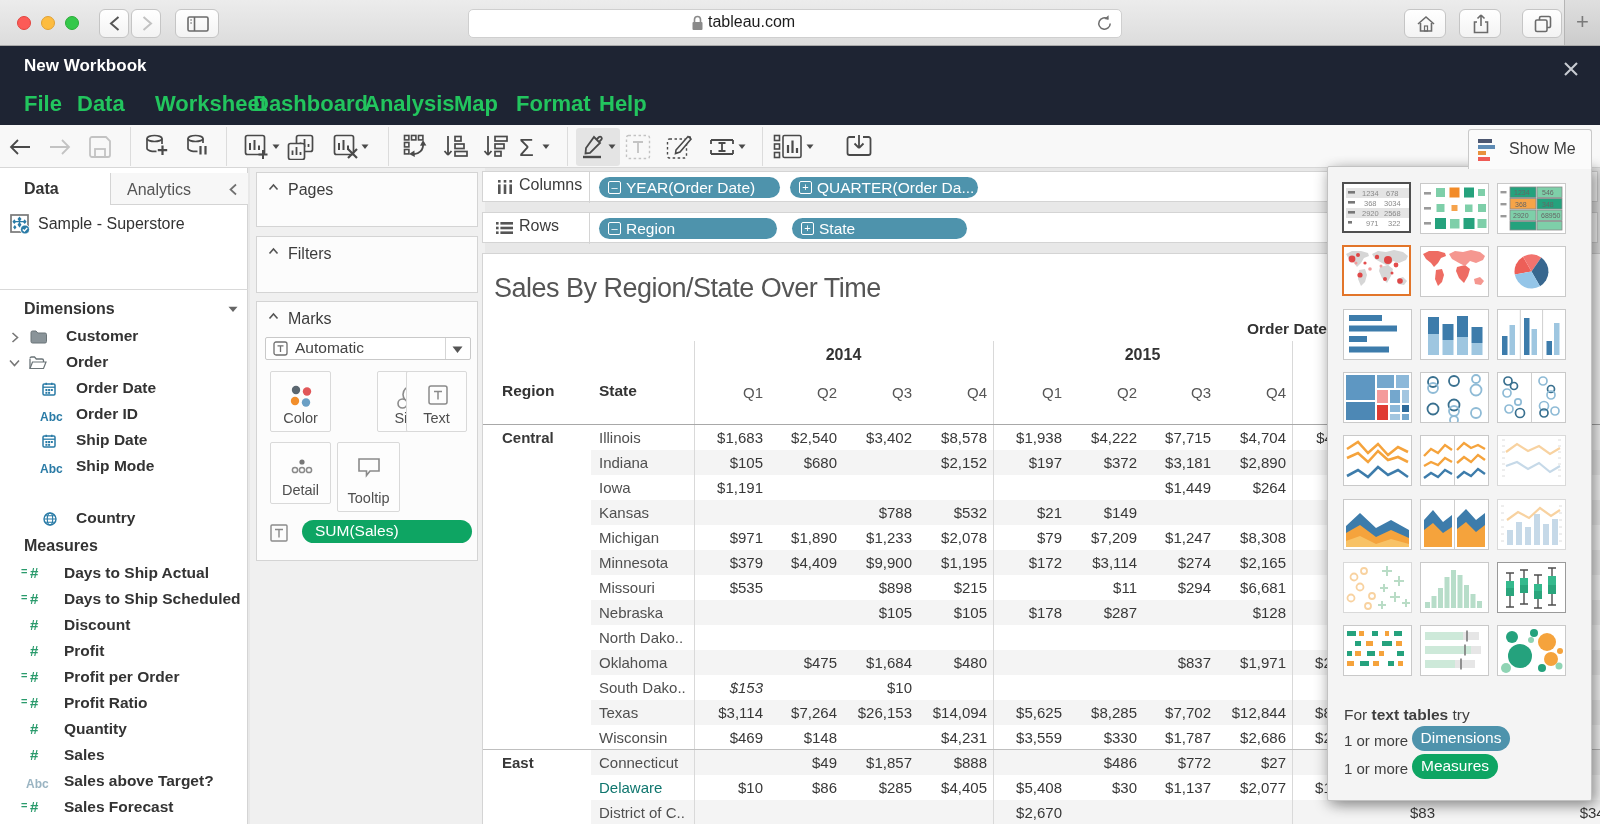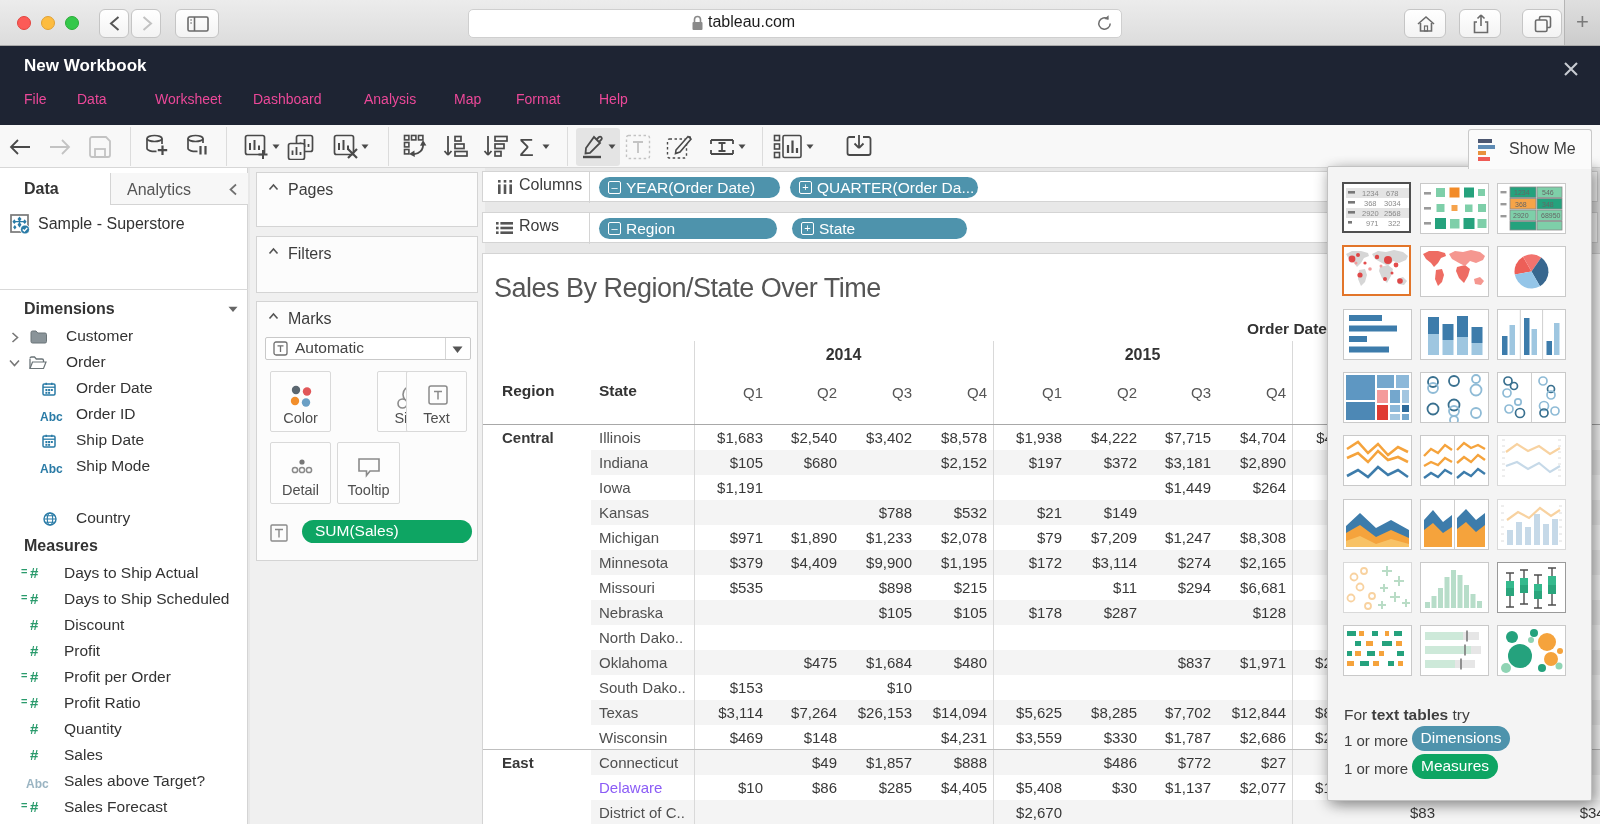--- a/index.html
+++ b/index.html
@@ -7,31 +7,31 @@
 .abs{position:absolute;}
 
 #chrome{position:absolute;left:0;top:0;width:1600px;height:46px;
  background:linear-gradient(#ececec,#dcdcdc);border-bottom:1px solid #a9a9a9;}
 .tl{position:absolute;top:16px;width:14px;height:14px;border-radius:50%;}
 .btn{position:absolute;top:9px;height:29px;background:linear-gradient(#ffffff,#f3f3f3);
  border:1px solid #c5c5c5;border-radius:6px;}
 
 #appbar{position:absolute;left:0;top:46px;width:1600px;height:79px;background:#1e2433;}
 #appbar .title{position:absolute;left:24px;top:10px;font-size:17px;font-weight:bold;color:#fff;}
-#appbar .menu{position:absolute;top:45px;font-size:14px;color:#ec4899;}
+#appbar .menu{position:absolute;top:45px;font-size:22px;color:#22c55e;font-weight:bold;}
 
 #toolbar{position:absolute;left:0;top:125px;width:1600px;height:43px;background:#f8f8f8;
  border-bottom:1px solid #d7d7d7;}
 .tsep{position:absolute;top:2px;height:39px;width:1px;background:#dcdcdc;}
 .ticon{position:absolute;top:0;height:43px;display:flex;align-items:center;justify-content:center;}
 
 #sidebar{position:absolute;left:0;top:168px;width:248px;height:656px;background:#fff;
  border-right:1px solid #d4d4d4;}
 .srow{position:absolute;left:0;width:247px;height:26px;font-size:15.5px;color:#333;}
-.srow span.lbl{position:absolute;top:3px;}
+.srow span.lbl{position:absolute;top:3px;font-weight:bold;}
 
 .card{position:absolute;background:#fcfcfc;border:1px solid #d4d4d4;}
 .cardhead{position:absolute;left:12px;top:8px;font-size:16px;color:#3c3c3c;}
 .carrow{position:absolute;left:11px;top:9px;width:11px;height:11px;}
 .mbtn{position:absolute;background:#fdfdfd;border:1px solid #d9d9d9;border-radius:2px;}
 .mbtn .mlabel{position:absolute;left:0;right:0;bottom:5px;text-align:center;font-size:14.5px;color:#4f4f4f;}
 
 .shelf{position:absolute;left:482px;width:1116px;height:31px;background:#fff;border:1px solid #d4d4d4;}
 .shelflabel{position:absolute;left:0;top:0;width:107px;height:31px;border-right:1px solid #d4d4d4;
  font-size:16px;color:#3c3c3c;}
@@ -482,21 +482,21 @@
       </div>
       <div class="mbtn" style="left:13px;top:140px;width:61px;height:62px;">
         <svg class="abs" style="left:17px;top:12px;" width="28" height="26" viewBox="0 0 28 26">
 <circle cx="14" cy="7" r="2.6" fill="#777"></circle>
 <circle cx="7" cy="15" r="2.6" fill="none" stroke="#8a8a8a" stroke-width="1.5"></circle>
 <circle cx="14" cy="15" r="2.6" fill="none" stroke="#8a8a8a" stroke-width="1.5"></circle>
 <circle cx="21" cy="15" r="2.6" fill="none" stroke="#8a8a8a" stroke-width="1.5"></circle>
         </svg>
         <div class="mlabel">Detail</div>
       </div>
-      <div class="mbtn" style="left:80px;top:140px;width:63px;height:62px;">
+      <div class="mbtn" style="left:80px;top:140px;width:63px;height:70px;">
         <svg class="abs" style="left:19px;top:14px;" width="24" height="22" viewBox="0 0 24 22">
 <path d="M2 2 H22 V14 H13 L9.5 18.5 V14 H2 Z" fill="none" stroke="#8a8a8a" stroke-width="1.6"></path>
         </svg>
         <div class="mlabel">Tooltip</div>
       </div>
  <svg class="abs" style="left:13px;top:222px;" width="18" height="18" viewBox="0 0 18 18">
   <rect x="1" y="1" width="16" height="16" rx="1" fill="none" stroke="#8a8a8a" stroke-width="1.4"></rect>
   <path d="M5 5.5 H13 M9 5.5 V13.5" stroke="#8a8a8a" stroke-width="1.4" fill="none"></path>
       </svg>
  <div style="position:absolute;left:45px;top:218px;width:170px;height:23px;border-radius:11.5px;background:#0ea563;">
@@ -643,21 +643,21 @@
 <div class="cell num" style="left:703px;top:346px;">$128</div>
 <div class="cell" style="left:116px;top:371px;color:#4f4f4f;">North Dako..</div>
 <div class="cell" style="left:116px;top:396px;color:#4f4f4f;">Oklahoma</div>
 <div class="cell num" style="left:254px;top:396px;">$475</div>
 <div class="cell num" style="left:329px;top:396px;">$1,684</div>
 <div class="cell num" style="left:404px;top:396px;">$480</div>
 <div class="cell num" style="left:628px;top:396px;">$837</div>
 <div class="cell num" style="left:703px;top:396px;">$1,971</div>
 <div class="cell num" style="left:778px;top:396px;">$2,044</div>
 <div class="cell" style="left:116px;top:421px;color:#4f4f4f;">South Dako..</div>
-<div class="cell num" style="left:180px;top:421px;">$153</div>
+<div class="cell num" style="left:180px;top:421px;font-style:italic;">$153</div>
 <div class="cell num" style="left:329px;top:421px;">$10</div>
 <div class="cell" style="left:116px;top:446px;color:#4f4f4f;">Texas</div>
 <div class="cell num" style="left:180px;top:446px;">$3,114</div>
 <div class="cell num" style="left:254px;top:446px;">$7,264</div>
 <div class="cell num" style="left:329px;top:446px;">$26,153</div>
 <div class="cell num" style="left:404px;top:446px;">$14,094</div>
 <div class="cell num" style="left:479px;top:446px;">$5,625</div>
 <div class="cell num" style="left:554px;top:446px;">$8,285</div>
 <div class="cell num" style="left:628px;top:446px;">$7,702</div>
 <div class="cell num" style="left:703px;top:446px;">$12,844</div>
@@ -673,21 +673,21 @@
 <div class="cell num" style="left:778px;top:471px;">$2,310</div>
 <div class="cell" style="left:19px;top:496px;font-weight:bold;">East</div>
 <div class="cell" style="left:116px;top:496px;color:#4f4f4f;">Connecticut</div>
 <div class="cell num" style="left:254px;top:496px;">$49</div>
 <div class="cell num" style="left:329px;top:496px;">$1,857</div>
 <div class="cell num" style="left:404px;top:496px;">$888</div>
 <div class="cell num" style="left:554px;top:496px;">$486</div>
 <div class="cell num" style="left:628px;top:496px;">$772</div>
 <div class="cell num" style="left:703px;top:496px;">$27</div>
 <div class="cell num" style="left:778px;top:496px;">$680</div>
-<div class="cell" style="left:116px;top:521px;color:#8b5cf6;">Delaware</div>
+<div class="cell" style="left:116px;top:521px;color:#0f766e;">Delaware</div>
 <div class="cell num" style="left:180px;top:521px;">$10</div>
 <div class="cell num" style="left:254px;top:521px;">$86</div>
 <div class="cell num" style="left:329px;top:521px;">$285</div>
 <div class="cell num" style="left:404px;top:521px;">$4,405</div>
 <div class="cell num" style="left:479px;top:521px;">$5,408</div>
 <div class="cell num" style="left:554px;top:521px;">$30</div>
 <div class="cell num" style="left:628px;top:521px;">$1,137</div>
 <div class="cell num" style="left:703px;top:521px;">$2,077</div>
 <div class="cell num" style="left:778px;top:521px;">$1,880</div>
 <div class="cell" style="left:116px;top:546px;color:#4f4f4f;">District of C..</div>

